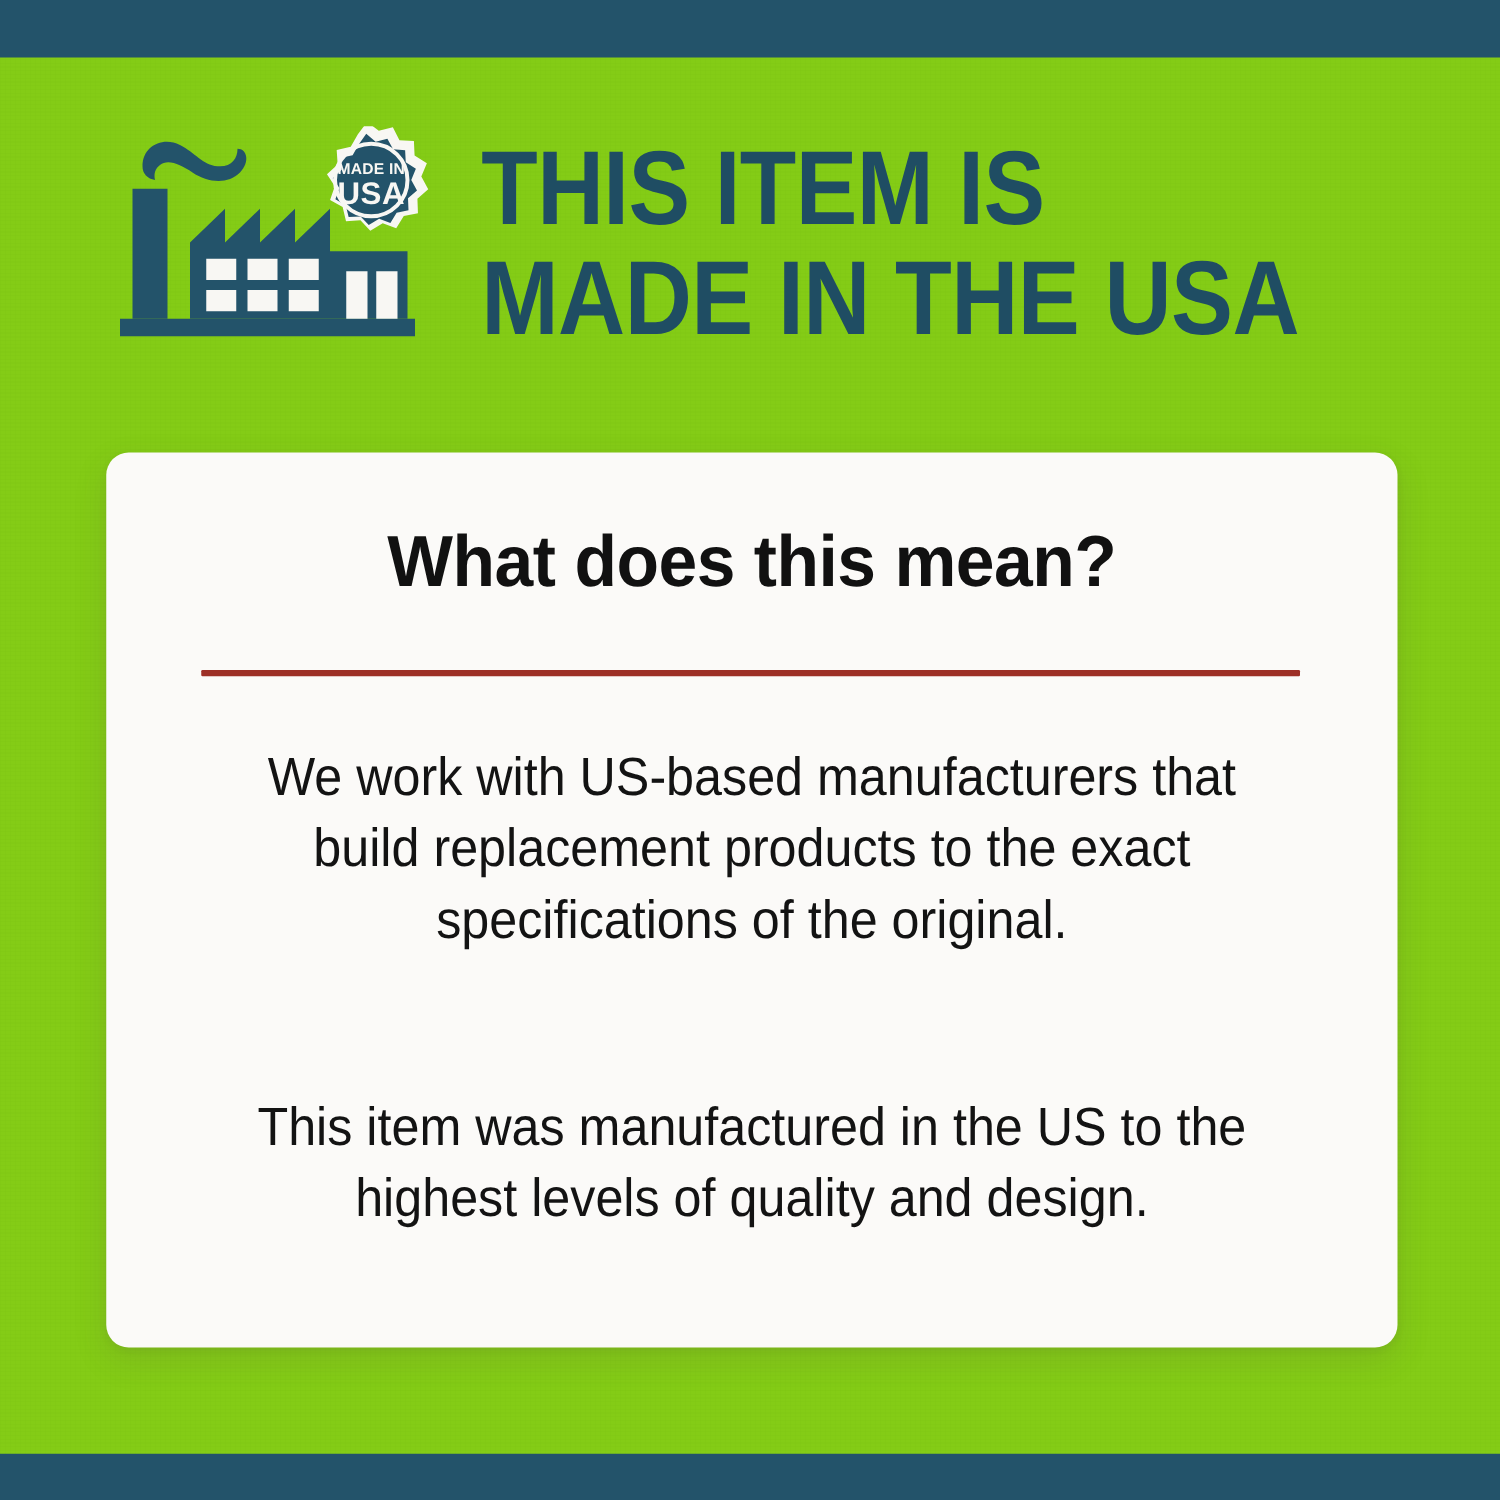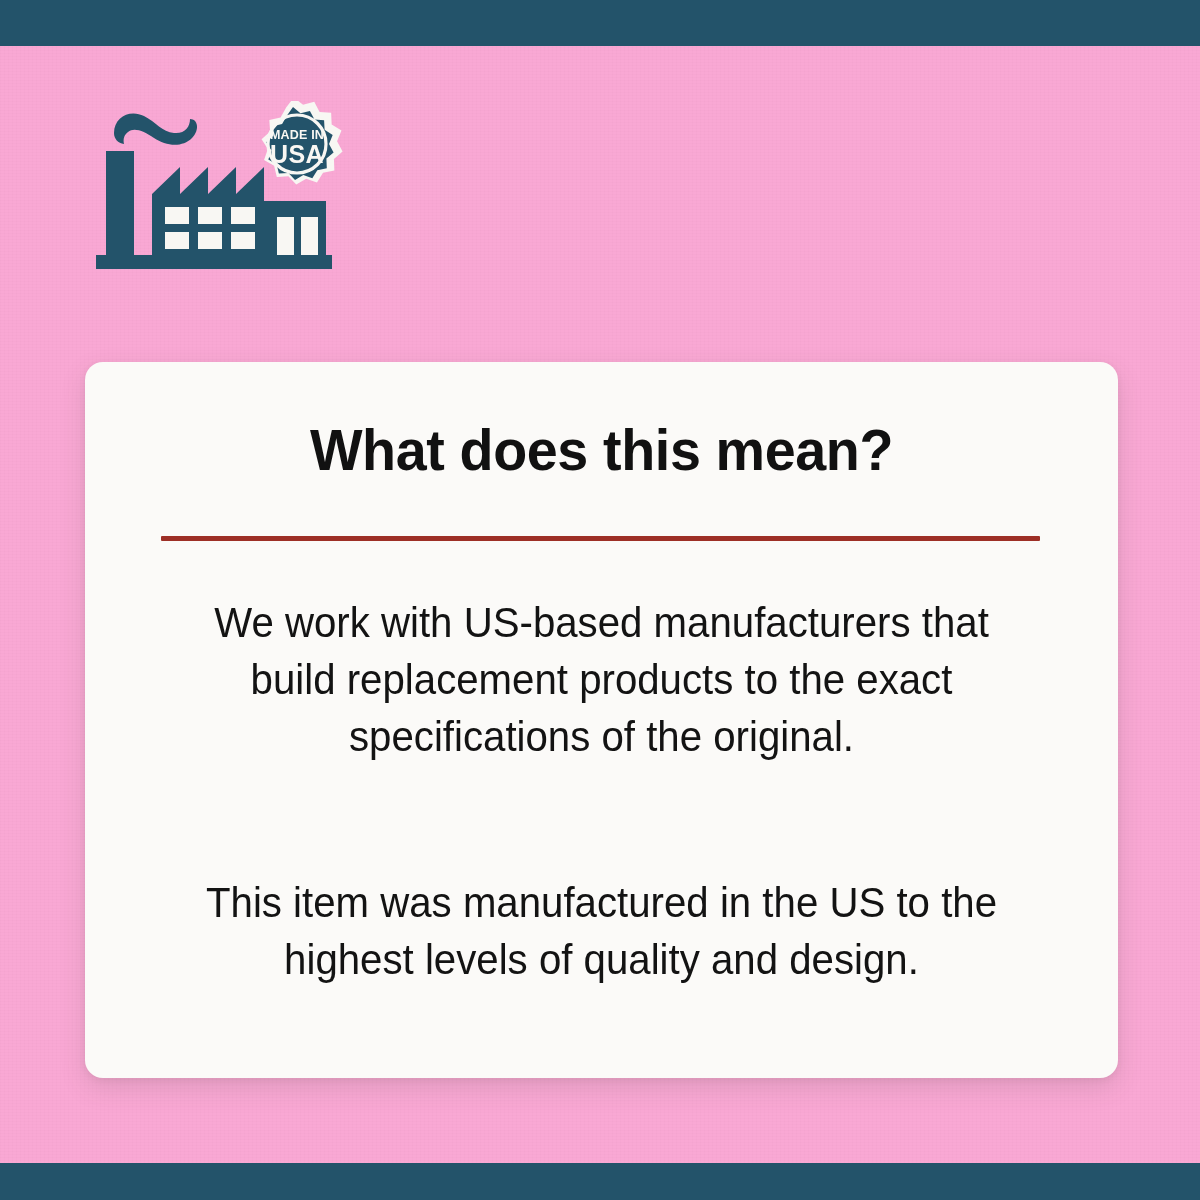--- a/index.html
+++ b/index.html
@@ -8,21 +8,21 @@
   body {
     font-family:"Liberation Sans", sans-serif;
     background:#f7f6f1;
     position:relative;
     overflow:hidden;
   }
   
   #page {
     position:absolute; inset:0;
     width:1200px; height:1200px;
-    background:#f9a8d4;
+    background:#84cc16;
   }
   
   #page:after{
     content:""; position:absolute; inset:0; pointer-events:none;
     background-image:
       repeating-linear-gradient(0deg, rgba(0,0,0,.012) 0 1px, transparent 1px 3px),
       repeating-linear-gradient(90deg, rgba(0,0,0,.010) 0 1px, transparent 1px 4px);
     opacity:.9;
   }
   
@@ -149,20 +149,24 @@
                    L25.5 43.4 L20.2 35.3 L27.3 28.8 L26.7 19.2 L36.1 17.1 L40.8 8.7 Z"></path>
 
           <circle cx="51" cy="37" r="29" fill="none" stroke="#f8f7f3" stroke-width="3.2"></circle>
 
           <text x="51" y="32" text-anchor="middle" fill="#f8f7f3" font-family="Liberation Sans, sans-serif" font-size="12.5" font-weight="700" letter-spacing="0.2">MADE IN</text>
           <text x="51" y="56" text-anchor="middle" fill="#f8f7f3" font-family="Liberation Sans, sans-serif" font-size="25" font-weight="700" letter-spacing="0.4">USA</text>
         </g>
       </svg>
     </div>
 
+    <div id="title-block">
+      <div class="title-line" id="title-line-1">THIS ITEM IS</div>
+      <div class="title-line" id="title-line-2">MADE IN THE USA</div>
+    </div>
   </div>
 
   <div id="card">
     <div id="card-heading">What does this mean?</div>
 
     <div id="card-divider"></div>
 
     <p class="card-paragraph" id="paragraph-1">We work with US-based manufacturers that build replacement products to the exact specifications of the original.</p>
 
     <p class="card-paragraph" id="paragraph-2">This item was manufactured in the US to the highest levels of quality and design.</p>

